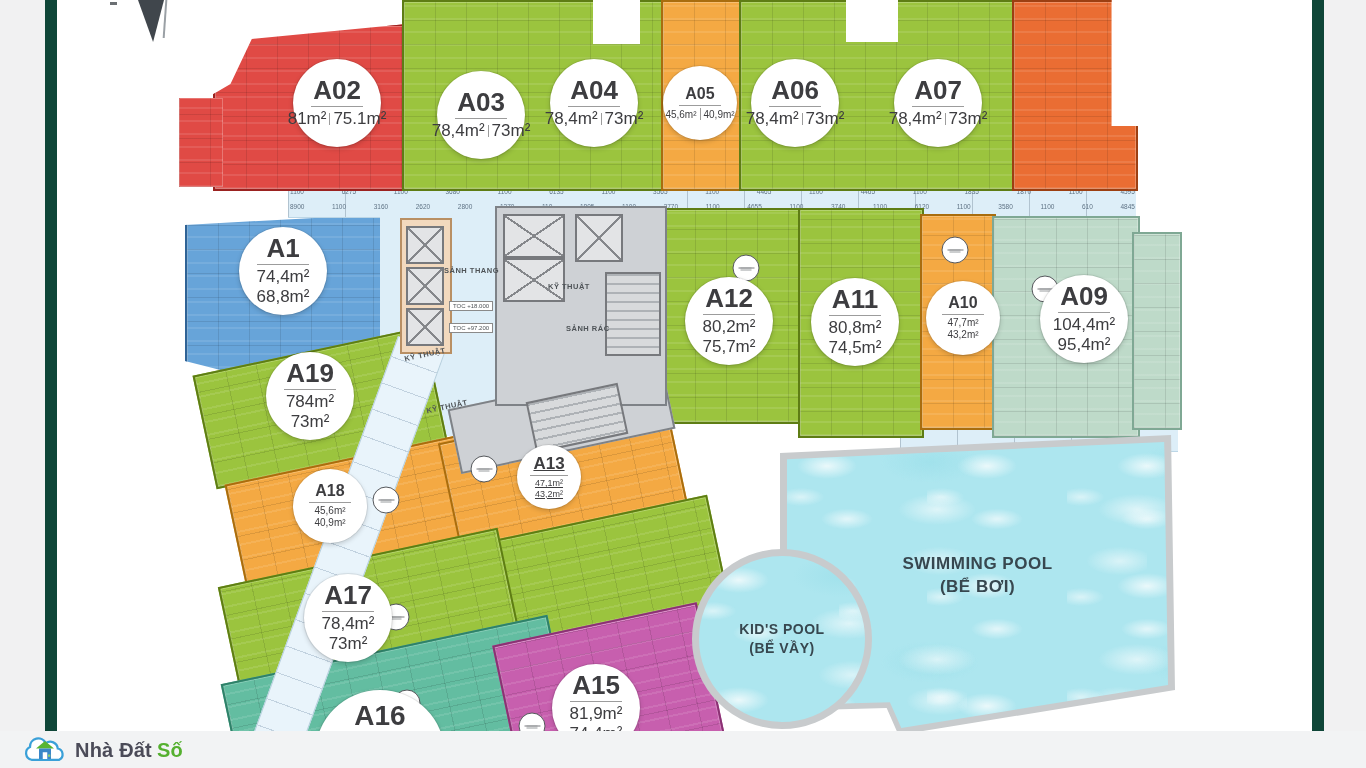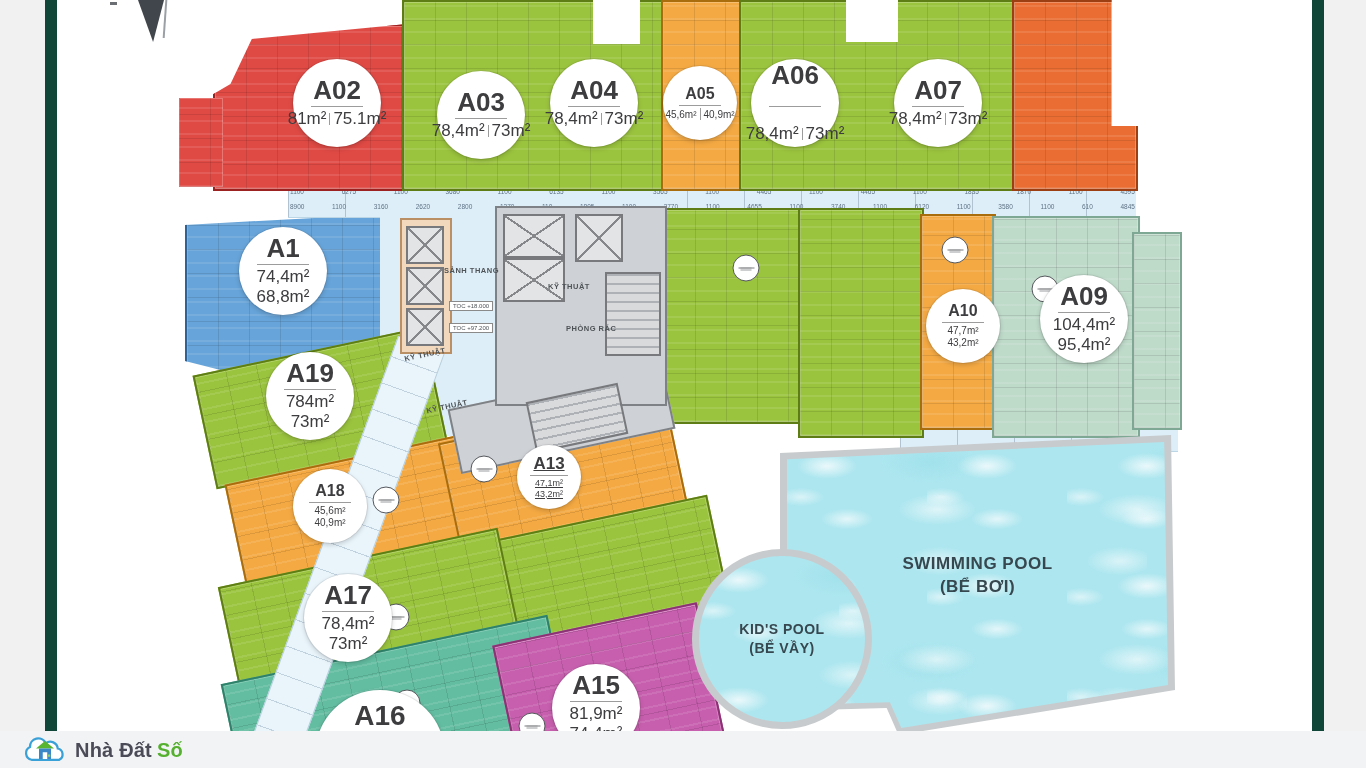--- a/index.html
+++ b/index.html
@@ -186,21 +186,21 @@
   <div class="abs core-gray" style="left:495px;top:206px;width:168px;height:196px;"></div>
   <div class="shaft" style="left:503px;top:214px;width:58px;height:40px;"></div>
   <div class="shaft" style="left:503px;top:258px;width:58px;height:40px;"></div>
   <div class="shaft" style="left:575px;top:214px;width:44px;height:44px;"></div>
   <div class="stair" style="left:605px;top:272px;width:52px;height:80px;"></div>
   <div class="abs core-gray rot" style="left:452px;top:386px;width:215px;height:62px;z-index:13;"></div>
   <div class="stair rot" style="left:530px;top:392px;width:90px;height:48px;z-index:15;"></div>
 
   <div class="core-label" style="left:444px;top:266px;">SẢNH THANG</div>
   <div class="core-label" style="left:548px;top:282px;">KỸ THUẬT</div>
-  <div class="core-label" style="left:566px;top:324px;">PHÒNG RÁC</div>
+  <div class="core-label" style="left:566px;top:324px;">SẢNH RÁC</div>
   <div class="core-label rot" style="left:404px;top:350px;">KỸ THUẬT</div>
   <div class="core-label rot" style="left:426px;top:402px;z-index:16;">KỸ THUẬT</div>
   <div class="toc" style="left:449px;top:301px;">TOC +18.000</div>
   <div class="toc" style="left:449px;top:323px;">TOC +97.200</div>
 
   <div class="unit c-green rot" style="left:202px;top:350px;width:232px;height:112px;"></div>
   <div class="unit c-orange rot" style="left:232px;top:452px;width:300px;height:100px;"></div>
   <div class="unit c-orange rot" style="left:448px;top:418px;width:228px;height:118px;"></div>
   <div class="unit c-green rot" style="left:428px;top:524px;width:292px;height:128px;"></div>
   <div class="unit c-green rot" style="left:228px;top:556px;width:282px;height:124px;"></div>
@@ -260,21 +260,21 @@
   </div>
   <div class="badge b-md" style="left:700px;top:103px;">
     <span class="bid">A05</span>
       <span class="rule"></span>
     <span class="areas-split">
         <span class="ar">45,6m²</span>
         <span class="vdiv"></span>
         <span class="ar">40,9m²</span>
       </span>
   </div>
-  <div class="badge b-lg" style="left:795px;top:103px;gap:15px;">
+  <div class="badge b-lg" style="left:795px;top:103px;">
     <span class="bid">A06</span>
       <span class="rule"></span>
     <span class="areas-split">
         <span class="ar">78,4m²</span>
         <span class="vdiv"></span>
         <span class="ar">73m²</span>
       </span>
   </div>
   <div class="badge b-lg" style="left:938px;top:103px;">
     <span class="bid">A07</span>
@@ -286,21 +286,37 @@
       </span>
   </div>
   <div class="badge b-lg" style="left:283px;top:271px;">
     <span class="bid">A1</span>
       <span class="rule"></span>
     <span class="areas-stack">
         <span class="ar">74,4m²</span>
         <span class="ar">68,8m²</span>
       </span>
   </div>
-  <div class="badge b-md" style="left:963px;top:326px;">
+  <div class="badge b-lg" style="left:729px;top:321px;">
+    <span class="bid">A12</span>
+      <span class="rule"></span>
+    <span class="areas-stack">
+        <span class="ar">80,2m²</span>
+        <span class="ar">75,7m²</span>
+      </span>
+  </div>
+  <div class="badge b-lg" style="left:855px;top:322px;">
+    <span class="bid">A11</span>
+      <span class="rule"></span>
+    <span class="areas-stack">
+        <span class="ar">80,8m²</span>
+        <span class="ar">74,5m²</span>
+      </span>
+  </div>
+  <div class="badge b-md" style="left:963px;top:318px;">
     <span class="bid">A10</span>
       <span class="rule"></span>
     <span class="areas-stack">
         <span class="ar">47,7m²</span>
         <span class="ar">43,2m²</span>
       </span>
   </div>
   <div class="badge b-lg" style="left:1084px;top:319px;">
     <span class="bid">A09</span>
       <span class="rule"></span>

